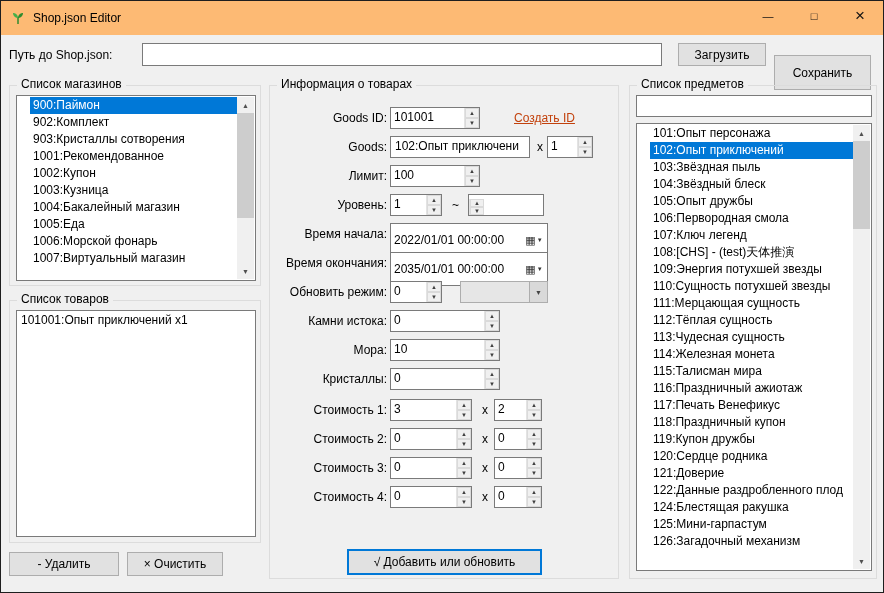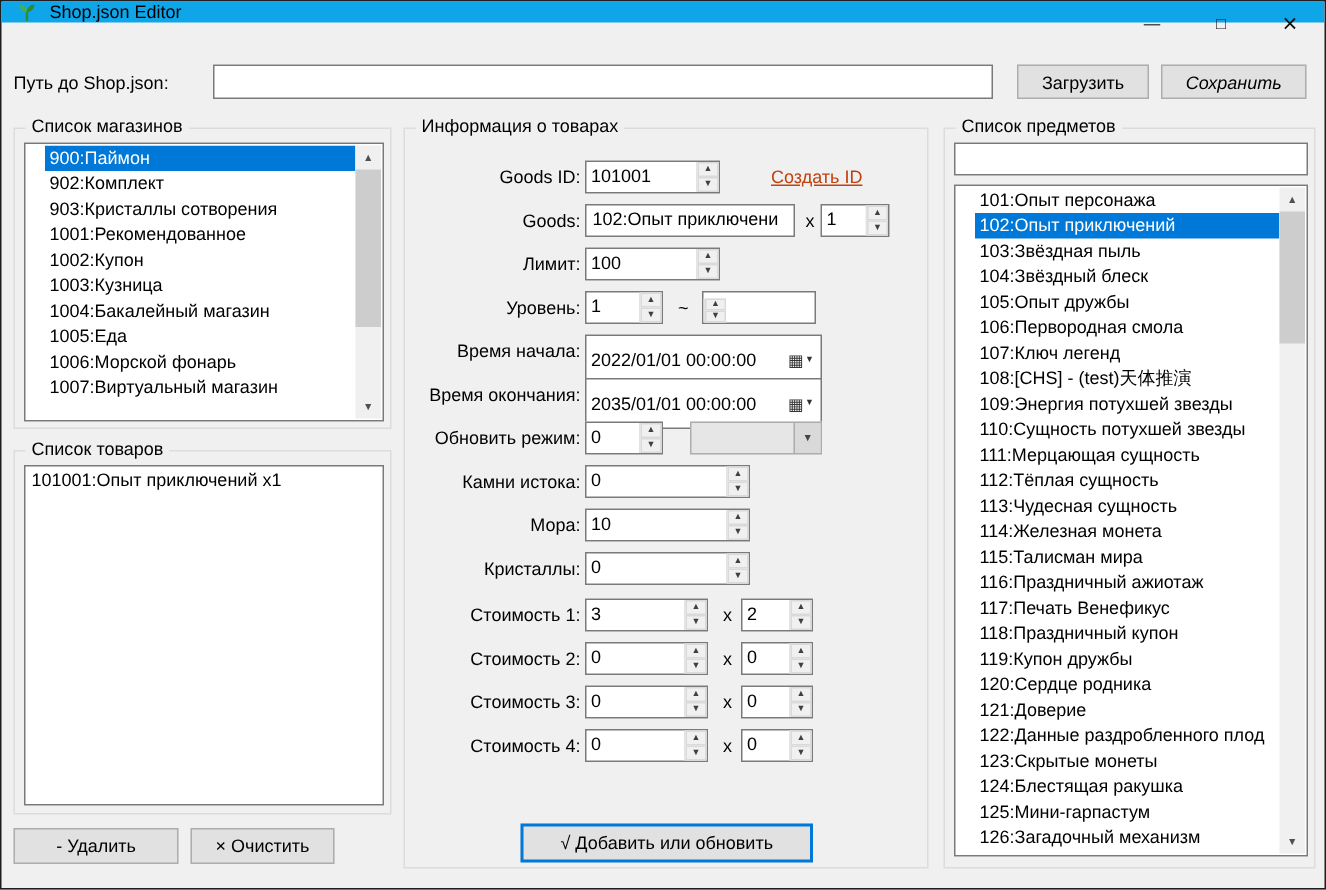--- a/index.html
+++ b/index.html
@@ -1,21 +1,21 @@
 <!DOCTYPE html>
 <html><head>
 <meta charset="utf-8">
 <style>
   * { margin:0; padding:0; box-sizing:border-box; }
   html,body { background:#4a4a4a; }
   body { font-family:"Liberation Sans","DejaVu Sans",sans-serif; font-size:12px; color:#000; }
   .window { position:relative; width:884px; height:593px; background:#F0F0F0; border:1px solid #1e1e1e; overflow:hidden; }
 
   
-  .titlebar { position:absolute; left:0; top:0; right:0; height:14px; background:#0ea5e9; display:flex; align-items:center; }
+  .titlebar { position:absolute; left:0; top:0; right:0; height:34px; background:#fdba74; display:flex; align-items:center; }
   .app-icon { margin-left:9px; width:16px; height:16px; display:inline-block; }
   .title-text { margin-left:7px; font-size:12px; }
   .win-btns { position:absolute; right:0; top:0; height:30px; display:flex; }
   .win-btn { width:46px; height:30px; display:flex; align-items:center; justify-content:center; color:#111; cursor:default; }
   .win-btn.min { font-size:11px; }
   .win-btn.max { font-size:11px; }
   .win-btn.close { font-size:17px; }
 
   
   .label { position:absolute; white-space:nowrap; }
@@ -79,21 +79,21 @@
     <div class="win-btns">
       <div class="win-btn min">—</div>
       <div class="win-btn max">□</div>
       <div class="win-btn close">×</div>
     </div>
   </div>
 
   <div class="label" style="left:8px; top:47px;">Путь до Shop.json:</div>
   <input class="textbox" style="left: 141px; top: 42px; width: 520px; height: 23px;" value="">
   <div class="btn" style="left:677px; top:42px; width:88px; height:23px;">Загрузить</div>
-  <div class="btn" style="left:773px; top:42px; width:97px; height:23px;font-style:italic;">Сохранить</div>
+  <div class="btn" style="left:773px; top:54px; width:97px; height:35px;">Сохранить</div>
 
   <div class="group" style="left:8px; top:84px; width:252px; height:201px;">
     <span class="group-label">Список магазинов</span>
     <div class="listbox" style="left:6px; top:9px; width:240px; height:186px;">
       <div class="list-items with-sb">
           <div class="list-item selected">900:Паймон</div>
           <div class="list-item">902:Комплект</div>
           <div class="list-item">903:Кристаллы сотворения</div>
           <div class="list-item">1001:Рекомендованное</div>
           <div class="list-item">1002:Купон</div>
@@ -324,21 +324,20 @@
           <div class="list-item">113:Чудесная сущность</div>
           <div class="list-item">114:Железная монета</div>
           <div class="list-item">115:Талисман мира</div>
           <div class="list-item">116:Праздничный ажиотаж</div>
           <div class="list-item">117:Печать Венефикус</div>
           <div class="list-item">118:Праздничный купон</div>
           <div class="list-item">119:Купон дружбы</div>
           <div class="list-item">120:Сердце родника</div>
           <div class="list-item">121:Доверие</div>
           <div class="list-item">122:Данные раздробленного плод</div>
-          <div class="list-item">123:Скрытые монеты</div>
           <div class="list-item">124:Блестящая ракушка</div>
           <div class="list-item">125:Мини-гарпастум</div>
           <div class="list-item">126:Загадочный механизм</div>
         </div>
       <div class="scrollbar">
         <div class="sb-arrow">▲</div>
         <div class="sb-track">
           <div class="sb-thumb" style="top:0; height:88px;"></div>
         </div>
         <div class="sb-arrow">▼</div>

